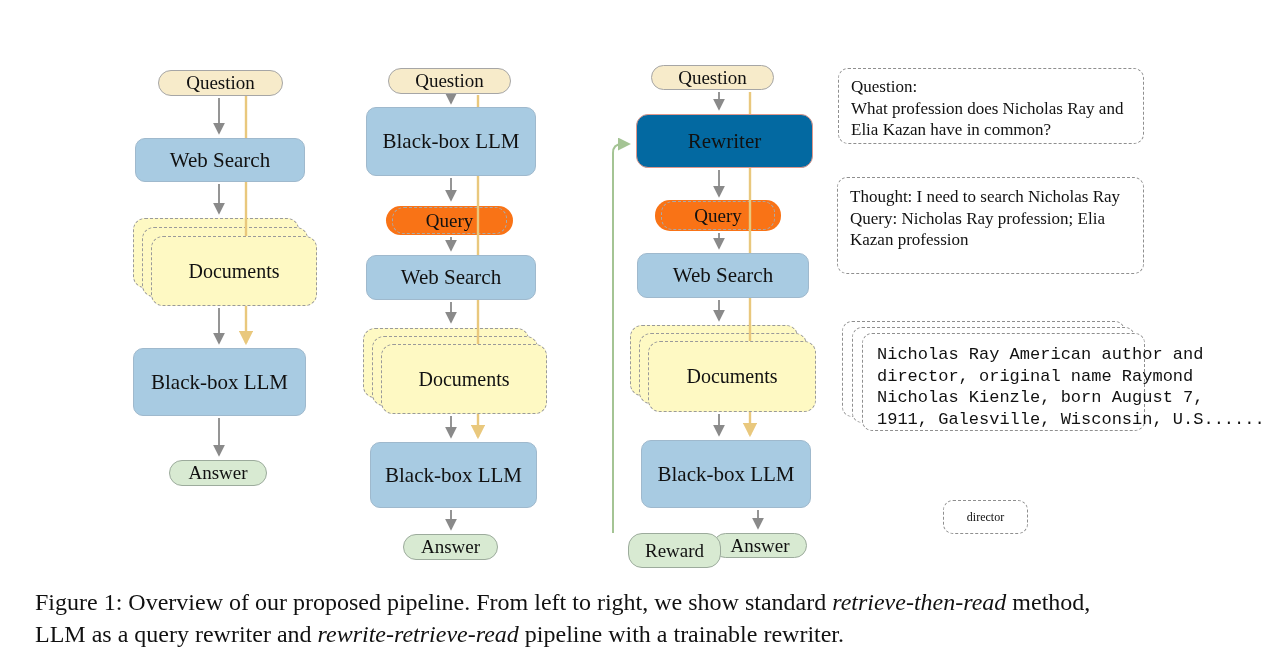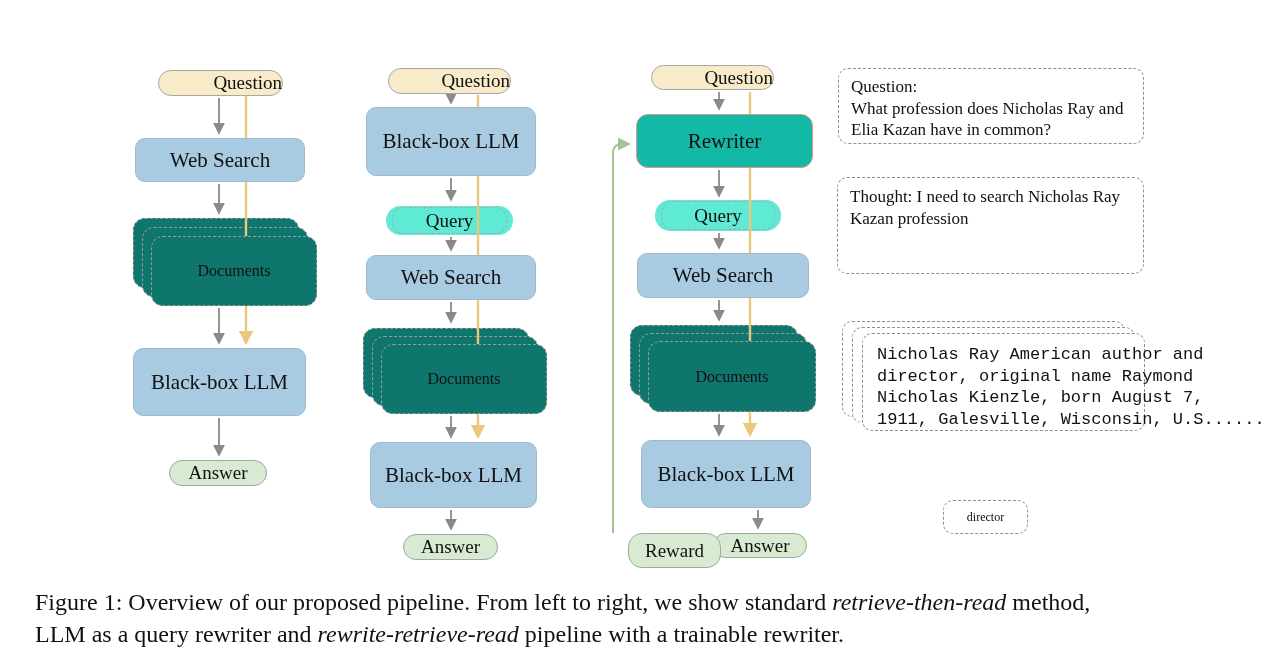--- a/index.html
+++ b/index.html
@@ -1,27 +1,27 @@
 <!DOCTYPE html>
 <html><head>
 <meta charset="utf-8">
 <style>
   html,body{margin:0;padding:0;background:#ffffff;}
   .canvas{position:relative;width:1280px;height:662px;background:#ffffff;overflow:hidden;
           font-family:"Liberation Serif","DejaVu Serif",serif;color:#111;}
   .abs{position:absolute;box-sizing:border-box;}
   .lbl{display:flex;align-items:center;justify-content:center;text-align:center;}
   .blue{background:#a8cbe2;border:1px solid #9fb9cd;border-radius:10px;z-index:2;font-size:21px;}
-  .salmon{background:#14b8a6;border:1px solid #e0978a;border-radius:12px;z-index:2;font-size:21px;}
+  .salmon{background:#0369a1;border:1px solid #e0978a;border-radius:12px;z-index:2;font-size:21px;}
   .pill{border-radius:14px;z-index:2;font-size:19px;}
-  .tan{background:#f7ebca;border:1.4px solid #a6a6a6;justify-content:flex-end;}
+  .tan{background:#f7ebca;border:1.4px solid #a6a6a6;}
   .green{background:#d8ead2;border:1.3px solid #9cab9c;}
-  .query{background:#5eead4;border-radius:15px;z-index:0;font-size:19px;}
+  .query{background:#f97316;border-radius:15px;z-index:0;font-size:19px;}
   .query::after{content:"";position:absolute;inset:1px 6px;border:1.6px dashed #a9a9a9;border-radius:12px;}
-  .doc{background:#0f766e;border:1.6px dashed #9a9a9a;border-radius:12px;font-size:16px;}
+  .doc{background:#fef9c3;border:1.6px dashed #9a9a9a;border-radius:12px;font-size:20px;}
   .doc.back{z-index:0;}
   .doc.front{z-index:2;}
   .dashbox{background:#ffffff;border:1.5px dashed #8f8f8f;border-radius:10px;z-index:2;}
   .dashbox .tline{font-size:17px;line-height:21.5px;white-space:nowrap;}
   .qpad{padding:7px 12px;}
   .tpad{padding:8px 12px;}
   .dpad{padding:10px 14px;font-family:Liberation Mono, monospace;}
   .lines{position:absolute;inset:0;z-index:1;pointer-events:none;}
   .caption{position:absolute;left:35px;top:586px;font-size:24px;line-height:32px;white-space:nowrap;z-index:2;}
   .caption em{}
@@ -139,20 +139,21 @@
   </div>
 
   <div class="abs dashbox qpad" style="left:838px;top:68px;width:306px;height:76px;">
     <div class="tline">Question:</div>
     <div class="tline">What profession does Nicholas Ray and</div>
     <div class="tline">Elia Kazan have in common?</div>
   </div>
 
   <div class="abs dashbox tpad" style="left:837px;top:177px;width:307px;height:97px;">
     <div class="tline">Thought: I need to search Nicholas Ray</div>
+    <div class="tline">Query: Nicholas Ray profession; Elia</div>
     <div class="tline">Kazan profession</div>
   </div>
 
   <div class="abs dashbox" style="left:842px;top:321px;width:283px;height:96px;"></div>
   <div class="abs dashbox" style="left:852px;top:327px;width:283px;height:96px;"></div>
   <div class="abs dashbox dpad" style="left:862px;top:333px;width:283px;height:98px;">
     <div class="tline">Nicholas Ray American author and</div>
     <div class="tline">director, original name Raymond</div>
     <div class="tline">Nicholas Kienzle, born August 7,</div>
     <div class="tline">1911, Galesville, Wisconsin, U.S......</div>

